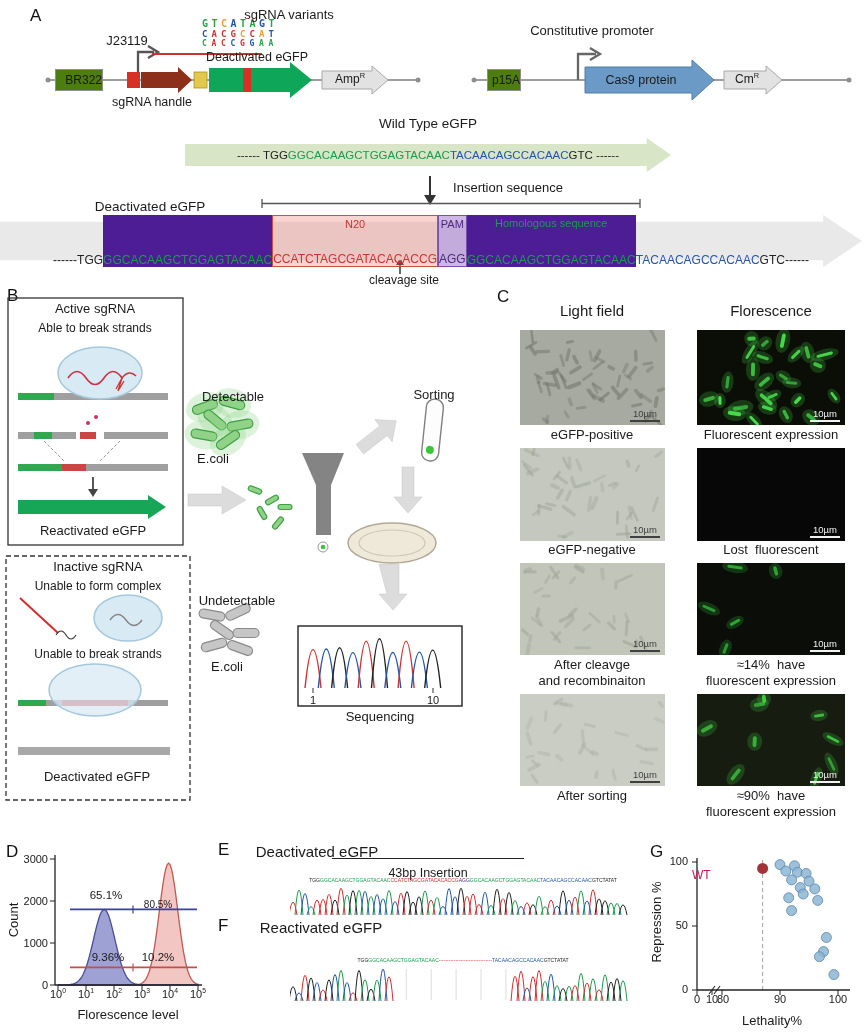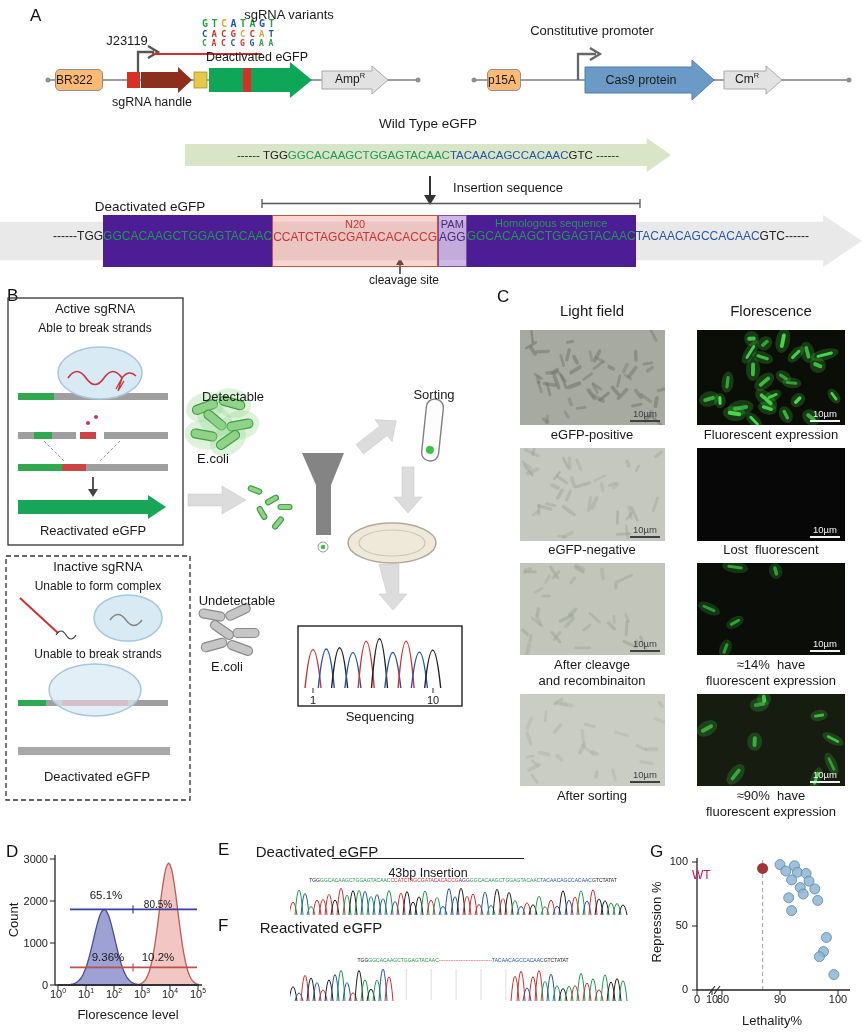--- a/index.html
+++ b/index.html
@@ -4,27 +4,27 @@
 <style>
 *{box-sizing:border-box;margin:0;padding:0}
 body{background:#fff}
 .fig{position:relative;width:865px;height:1034px;background:#fff;font-family:"Liberation Sans",sans-serif;color:#1a1a1a;overflow:hidden}
 .t{position:absolute;white-space:pre;line-height:1.15;font-size:13px}
 .tc{transform:translateX(-50%)}
 .vlab{transform:translate(-50%,-50%) rotate(-90deg)}
 .plabel{font-size:17px;color:#111}
 sup{font-size:0.62em;line-height:0;vertical-align:super}
 svg.layer{position:absolute;overflow:visible}
-.box-label{position:absolute;display:flex;align-items:center;justify-content:flex-start;background:#fdba74;border:1px solid #8f8f8f;border-radius:5px;font-size:12px}
+.box-label{position:absolute;display:flex;align-items:center;justify-content:flex-end;background:#4d7c0f;border:1px solid #8f8f8f;border-radius:0;font-size:12px}
 
 .band{position:absolute;left:0;top:215px;width:862px;height:52px}
 .band-bg{position:absolute;inset:0;background:#e9e9e9;clip-path:polygon(0 13%,95.5% 13%,95.5% 0,100% 50%,95.5% 100%,95.5% 87%,0 87%)}
 .band-row{position:absolute;inset:0;display:flex;justify-content:center;align-items:stretch;font-size:12px}
 .band-row span{white-space:pre}
-.seg{display:flex;align-items:flex-start;padding-top:14px;position:relative;height:100%}
+.seg{display:flex;align-items:flex-end;position:relative;height:100%}
 .seg-label{position:absolute;top:2px;left:50%;transform:translateX(-50%);font-size:11px;padding-top:0!important}
 .seg.green-bg{background:#4c1d95}
 .seg.n20{background:rgba(238,120,108,.32);border:1.5px solid #c75242}
 .seg.pam{background:rgba(158,112,205,.5);border:1px solid #7a4fae}
 .c-green{color:#1d9a50}.c-blue{color:#2456a8}.c-red{color:#cc3333}.c-purple{color:#4b2a7d}.c-black{color:#222}
 .wt-arrow{position:absolute;left:185px;top:138px;width:486px;height:34px;background:#d8e5c6;clip-path:polygon(0 18%,95% 18%,95% 0,100% 50%,95% 100%,95% 82%,0 82%)}
 .wt-row{position:absolute;inset:0;display:flex;justify-content:center;align-items:center;font-size:11.5px}
 .wt-row span{white-space:pre}
 
 .micro{position:absolute;overflow:hidden}

